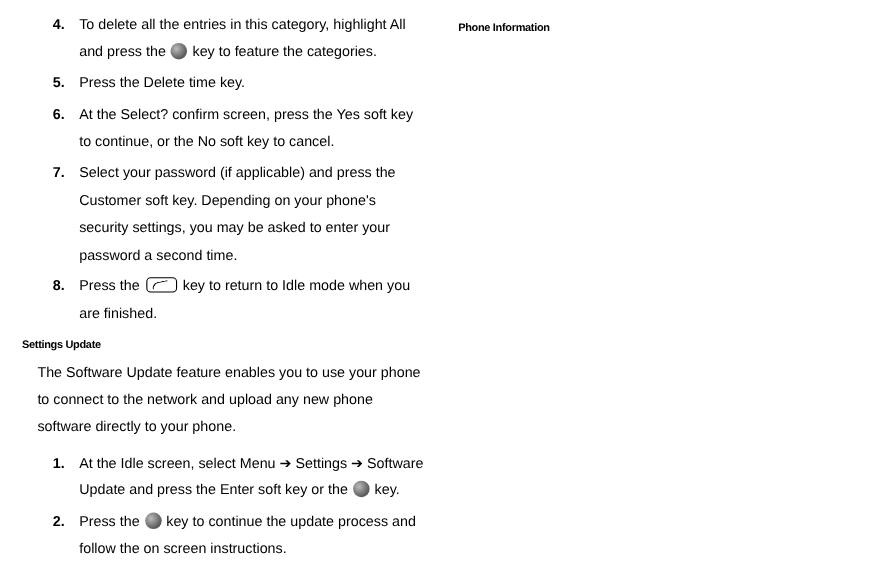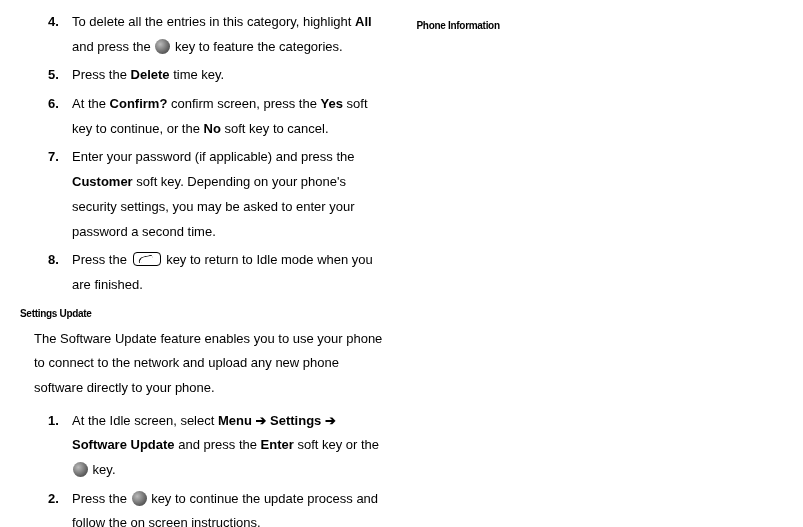--- a/index.html
+++ b/index.html
@@ -25,21 +25,21 @@
       padding-left: 28px;
     }
     .step-num {
       font-weight: bold;
       min-width: 24px;
       flex-shrink: 0;
     }
     .step-text {
       flex: 1;
     }
-    .bold { font-weight: bold; margin-top: 40px; }
+    .bold { font-weight: normal; margin-top: 40px; }
     .heading {
       font-weight: bold;
       font-size: 10px;
       font-family: Arial, Helvetica, sans-serif;
       margin: 6px 0 4px 0;
       letter-spacing: -0.3px;
     }
     .body-para {
       margin: 4px 0 8px 14px;
     }
@@ -94,28 +94,28 @@
     <div class="step-item">
       <div class="step-num">5.</div>
       <div class="step-text">
         <span>Press the </span><span class="bold">Delete</span><span> time key.</span>
       </div>
     </div>
 
     <div class="step-item">
       <div class="step-num">6.</div>
       <div class="step-text">
-        <span>At the </span><span class="bold">Confirm?</span><span> confirm screen, press the </span><span class="bold">Yes</span><span> soft key to continue, or the </span><span class="bold">No</span><span> soft key to cancel.</span>
+        <span>At the </span><span class="bold">Select?</span><span> confirm screen, press the </span><span class="bold">Yes</span><span> soft key to continue, or the </span><span class="bold">No</span><span> soft key to cancel.</span>
       </div>
     </div>
 
     <div class="step-item">
       <div class="step-num">7.</div>
       <div class="step-text">
-        <span>Enter your password (if applicable) and press the </span><span class="bold">Customer</span><span> soft key. Depending on your phone's security settings, you may be asked to enter your password a second time.</span>
+        <span>Select your password (if applicable) and press the </span><span class="bold">Customer</span><span> soft key. Depending on your phone's security settings, you may be asked to enter your password a second time.</span>
       </div>
     </div>
 
     <div class="step-item">
       <div class="step-num">8.</div>
       <div class="step-text">
         <span>Press the </span> <span class="icon-key"></span><span> key to return to Idle mode when you are finished.</span>
       </div>
     </div>
 

